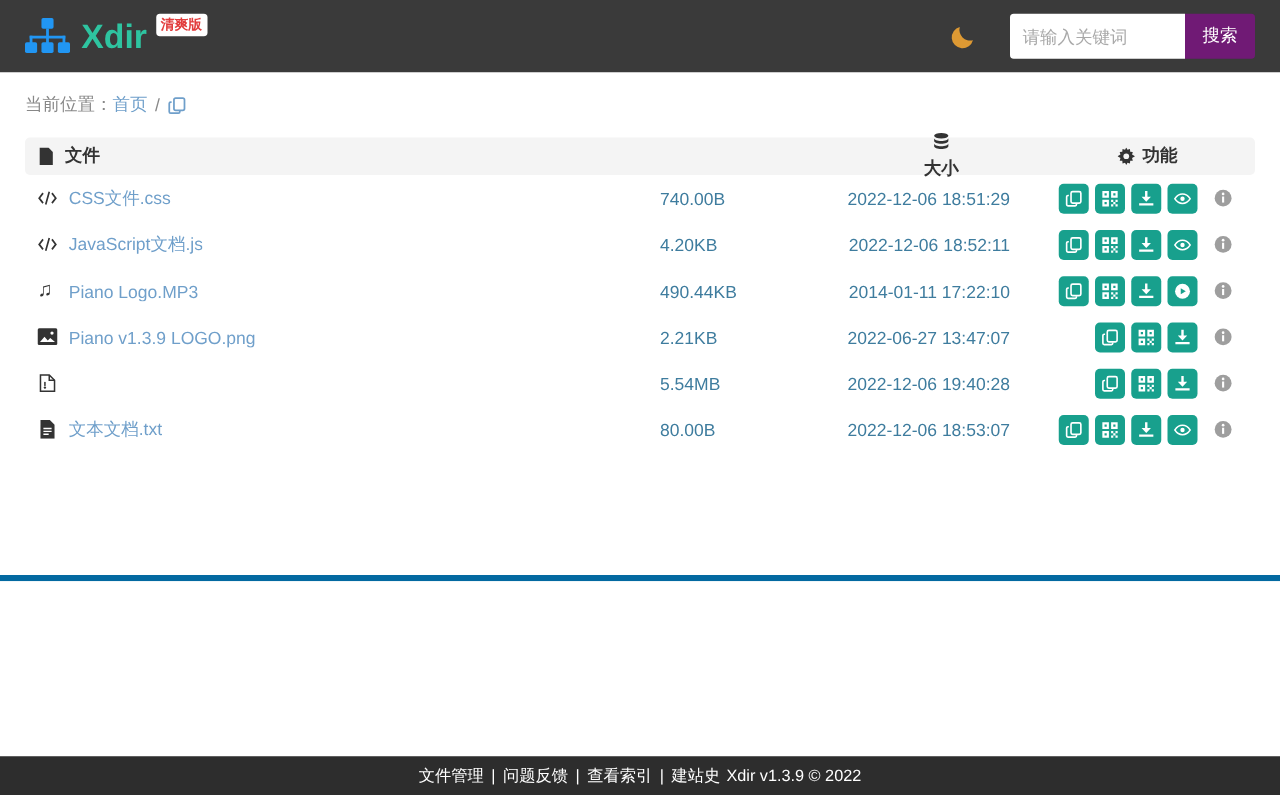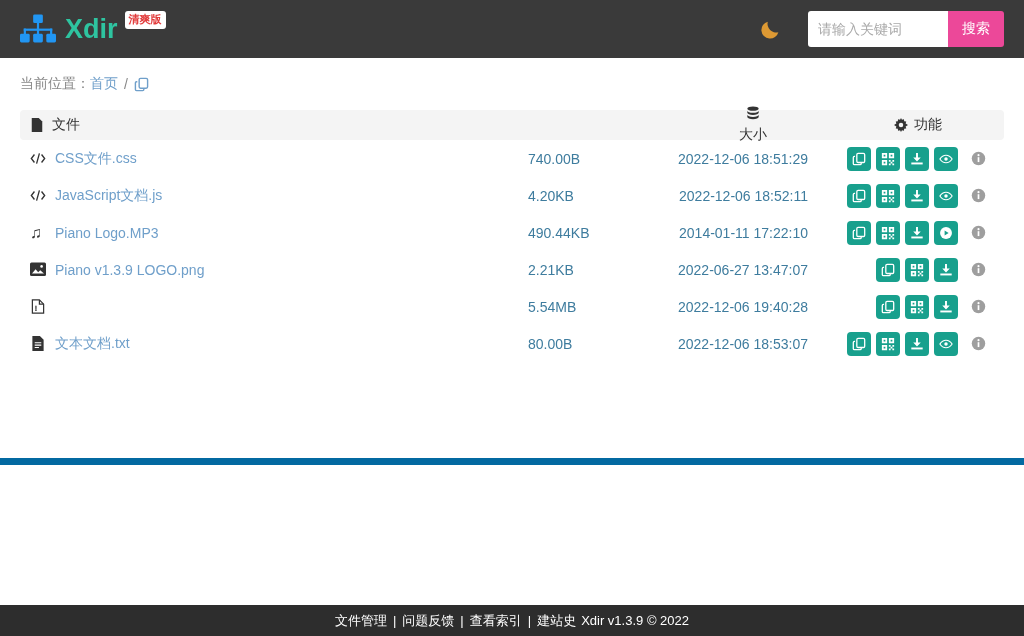--- a/index.html
+++ b/index.html
@@ -16,36 +16,36 @@
   .logo-text { color:#2ec4a0; font-size:27px; font-weight:bold; margin-left:9px; }
   .badge { margin-left:7px; position:relative; top:-9px; background:#fff; color:#e23c3c;
     font-size:11px; font-weight:bold; padding:1px 4px 2px; border-radius:3px; }
   .header-right { margin-left:auto; display:flex; align-items:center; }
   .moon-btn { color:#dd9933; margin-right:26px; cursor:pointer; display:flex; }
   .moon-btn svg { width:23px; height:23px; }
   .search-box { display:flex; }
   .search-input { width:140px; height:36px; border:none; outline:none; font-size:14px;
     padding:0 10px; border-radius:3px 0 0 3px; color:#333; }
   .search-input::placeholder { color:#a9a9a9; }
-  .search-btn { width:56px; height:36px; border:none; background:#ec4899; color:#fff;
+  .search-btn { width:56px; height:36px; border:none; background:#701a75; color:#fff;
     font-size:14px; cursor:pointer; border-radius:0 3px 3px 0;
     font-family:"Liberation Sans","DejaVu Sans",sans-serif; }
 
   
-  .top-section { height:407px; background:#fff; border-bottom:7px solid #0369a1; flex:0 0 auto; }
+  .top-section { height:407px; background:#fff; border-bottom:5px solid #0369a1; flex:0 0 auto; }
   .breadcrumb { padding:17px 20px 13px; font-size:14px; color:#888;
     display:flex; align-items:center; }
   .breadcrumb a { color:#6f9fca; text-decoration:none; cursor:pointer; }
   .breadcrumb .sep { margin:0 6px; color:#888; }
   .crumb-copy-icon { color:#6f9fca; display:flex; cursor:pointer; }
   .crumb-copy-icon svg { width:15px; height:15px; }
 
   .table-wrap { margin:4px 20px 0; }
   .thead { background:#f4f4f4; border-radius:4px; height:30px; display:flex;
-    align-items:center; padding:0 10px; font-size:14px; font-weight:normal; color:#333; }
+    align-items:center; padding:0 10px; font-size:14px; font-weight:bold; color:#333; }
   .hcell { display:flex; align-items:center; gap:6px; }
   .hcell .icon svg { width:14px; height:14px; display:block; }
   .col-name { flex:1; display:flex; align-items:center; gap:8px; min-width:0; }
   .col-size { width:110px; display:flex; justify-content:flex-end;flex-direction:column; }
   .col-date { width:170px; display:flex; justify-content:flex-end; }
   .thead .col-date { padding-right:20px; }
   .col-ops { width:186px; display:flex; justify-content:flex-end; align-items:center; }
   .thead .col-ops { padding-right:52px; }
 
   .trow { height:37px; display:flex; align-items:center; padding:0 10px; font-size:14px; }

